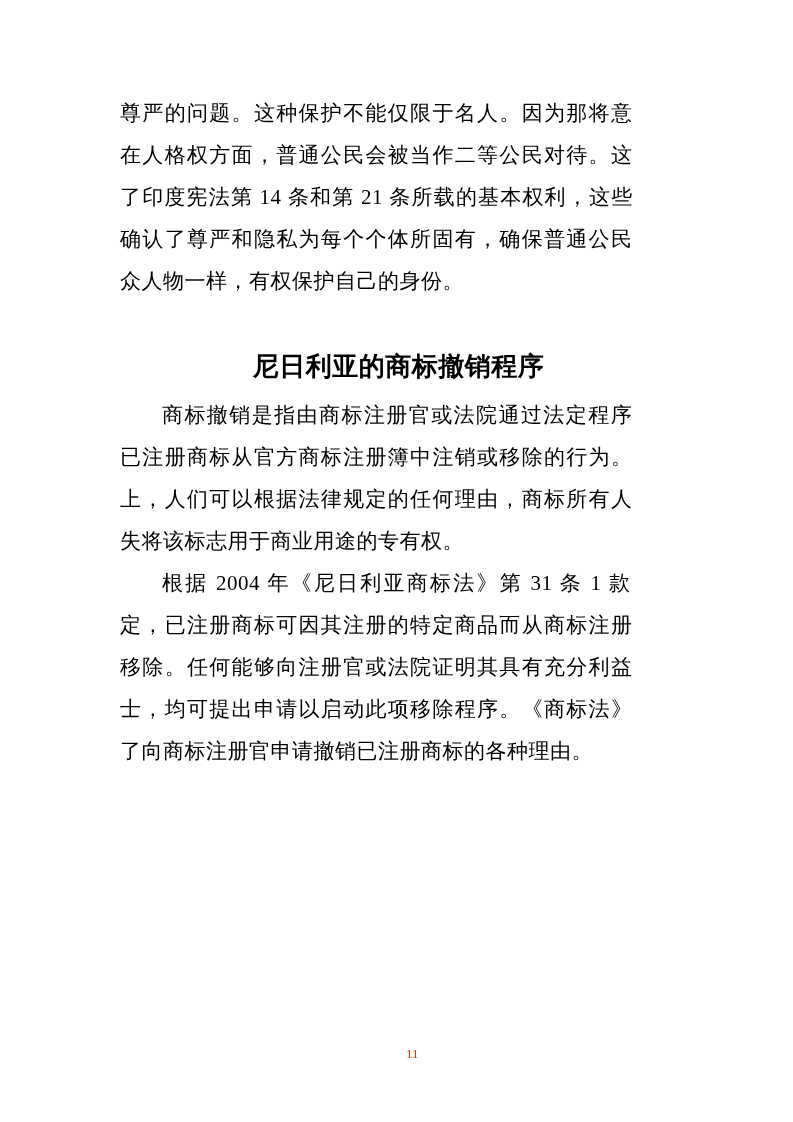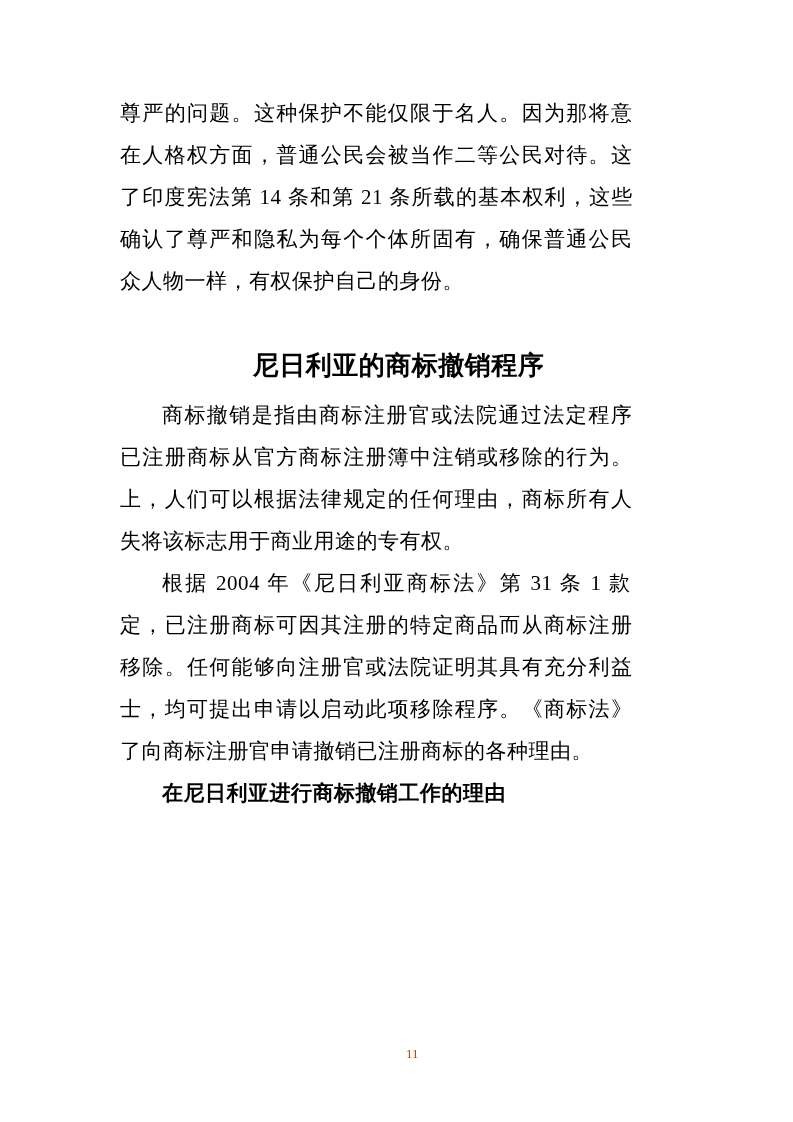--- a/index.html
+++ b/index.html
@@ -34,21 +34,21 @@
   }
   .indent {
     text-indent: 2em;
   }
   .attribution {
     text-align: right;
     padding-right: 8px;
   }
   .article-title {
     margin: 43px 0 5px 0;
-    font-family: Liberation Mono, monospace;
+    font-family: Liberation Serif, serif;
     font-size: 26px;
     line-height: 44px;
     font-weight: bold;
     text-align: center;
     letter-spacing: 0.5px;
   }
   .subheading {
     font-weight: bold;
   }
   .page-number {
@@ -63,16 +63,15 @@
 </style>
 </head>
 <body>
 
 <div class="page">
   <div class="content">
     <p class="body-para">尊严的问题。这种保护不能仅限于名人。因为那将意味着在人格权方面，普通公民会被当作二等公民对待。这违背了印度宪法第 14 条和第 21 条所载的基本权利，这些权利确认了尊严和隐私为每个个体所固有，确保普通公民与公众人物一样，有权保护自己的身份。</p>
     <h1 class="article-title">尼日利亚的商标撤销程序</h1>
     <p class="body-para indent">商标撤销是指由商标注册官或法院通过法定程序，将已注册商标从官方商标注册簿中注销或移除的行为。本质上，人们可以根据法律规定的任何理由，商标所有人会丧失将该标志用于商业用途的专有权。</p>
     <p class="body-para indent">根据 2004 年《尼日利亚商标法》第 31 条 1 款的规定，已注册商标可因其注册的特定商品而从商标注册簿中移除。任何能够向注册官或法院证明其具有充分利益的人士，均可提出申请以启动此项移除程序。《商标法》规定了向商标注册官申请撤销已注册商标的各种理由。</p>
-    <p class="body-para indent subheading">在尼日利亚进行商标撤销工作的理由</p>
   </div>
   <div class="page-number">11</div>
 </div>
 
 </body></html>

